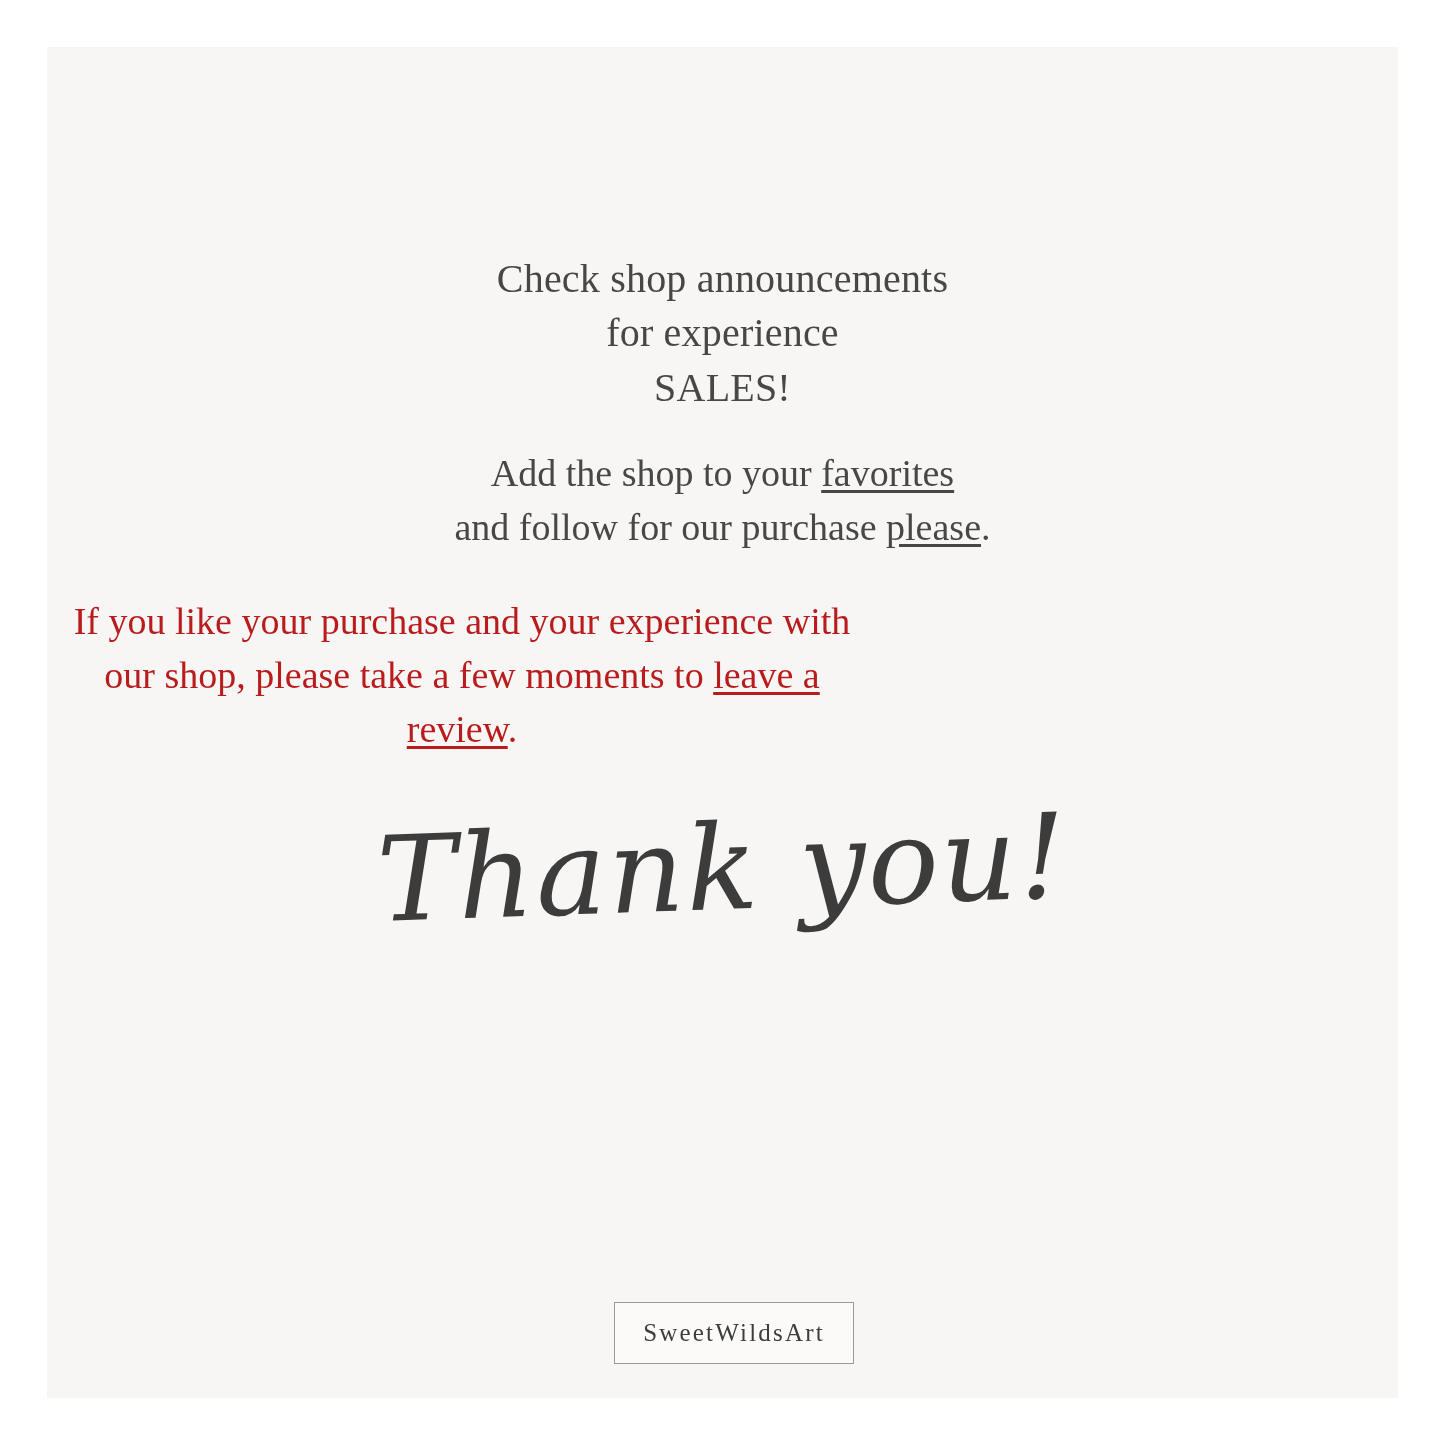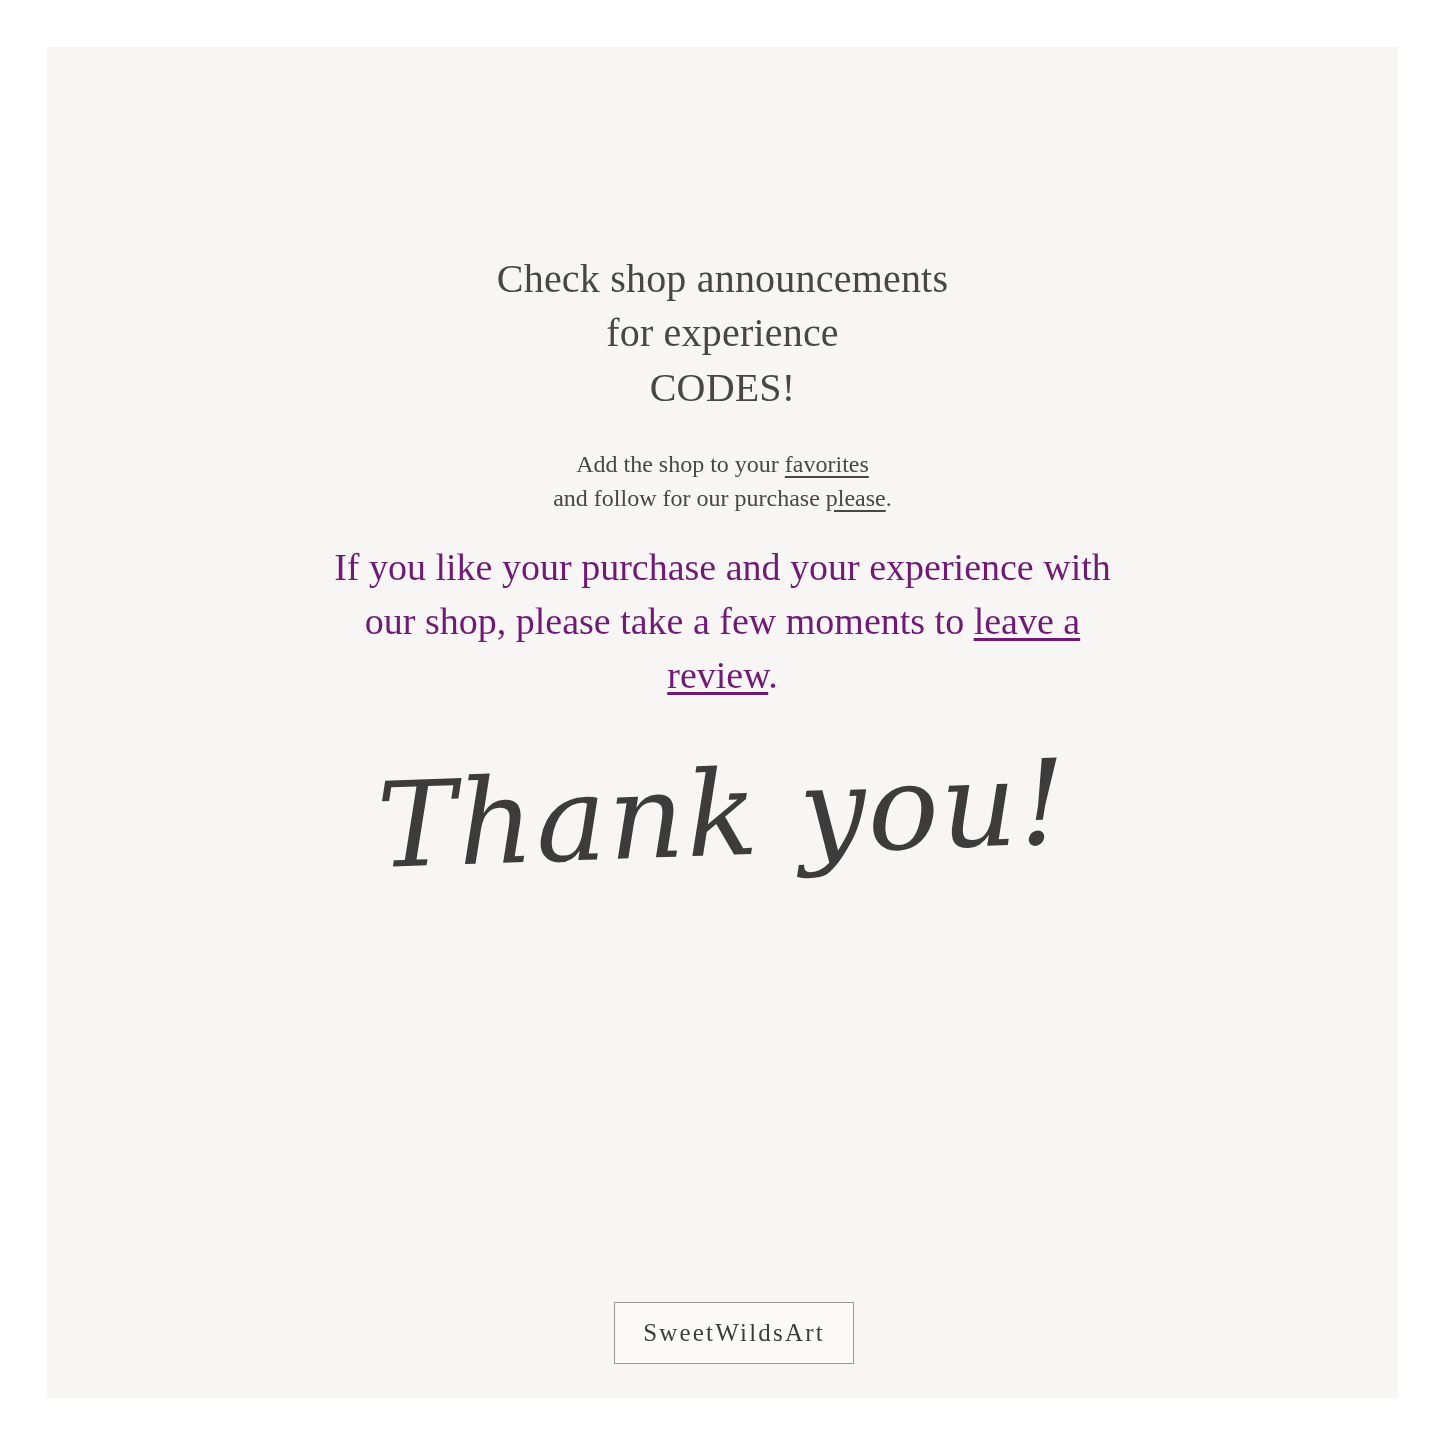--- a/index.html
+++ b/index.html
@@ -23,44 +23,43 @@
     box-sizing: border-box;
   }
   .content {
     position: absolute;
     left: 0;
     top: 0;
     width: 100%;
     height: 100%;
     display: flex;
     flex-direction: column;
-    align-items: center;
   }
   .block-promo {
     margin-top: 205px;
     text-align: center;
     color: #474747;
     font-size: 40px;
     line-height: 1.36;
     letter-spacing: 0.2px;
   }
   .block-promo .line {
     display: block;
   }
   .block-favorites {
     margin-top: 32px;
     text-align: center;
     color: #474747;
-    font-size: 24px;
+    font-size: 38px;
     line-height: 1.42;
   }
   .block-review {
-    margin-top: 26px;
+    margin-top: 40px;
     text-align: center;
-    color: #701a75;
+    color: #b91c1c;
     font-size: 38px;
     line-height: 1.42;
     max-width: 830px;
   }
   .u {
     text-decoration: underline;
     text-underline-offset: 4px;
   }
   .thanks-wrap {
     margin-top: 42px;
@@ -98,21 +97,21 @@
 </style>
 </head>
 <body>
 
 <div class="card">
   <div class="content">
 
     <div class="block-promo">
       <span class="line">Check shop announcements</span>
       <span class="line">for experience</span>
-      <span class="line">CODES!</span>
+      <span class="line">SALES!</span>
     </div>
 
     <div class="block-favorites">
       <span>Add the shop to your </span><span class="u">favorites</span><br>
       <span>and follow for our purchase </span><span class="u">please</span><span>.</span>
     </div>
 
     <div class="block-review">
       <span>If you like your purchase and your experience with our shop,  please take a few moments to </span><span class="u">leave a review</span><span>.</span>
     </div>

